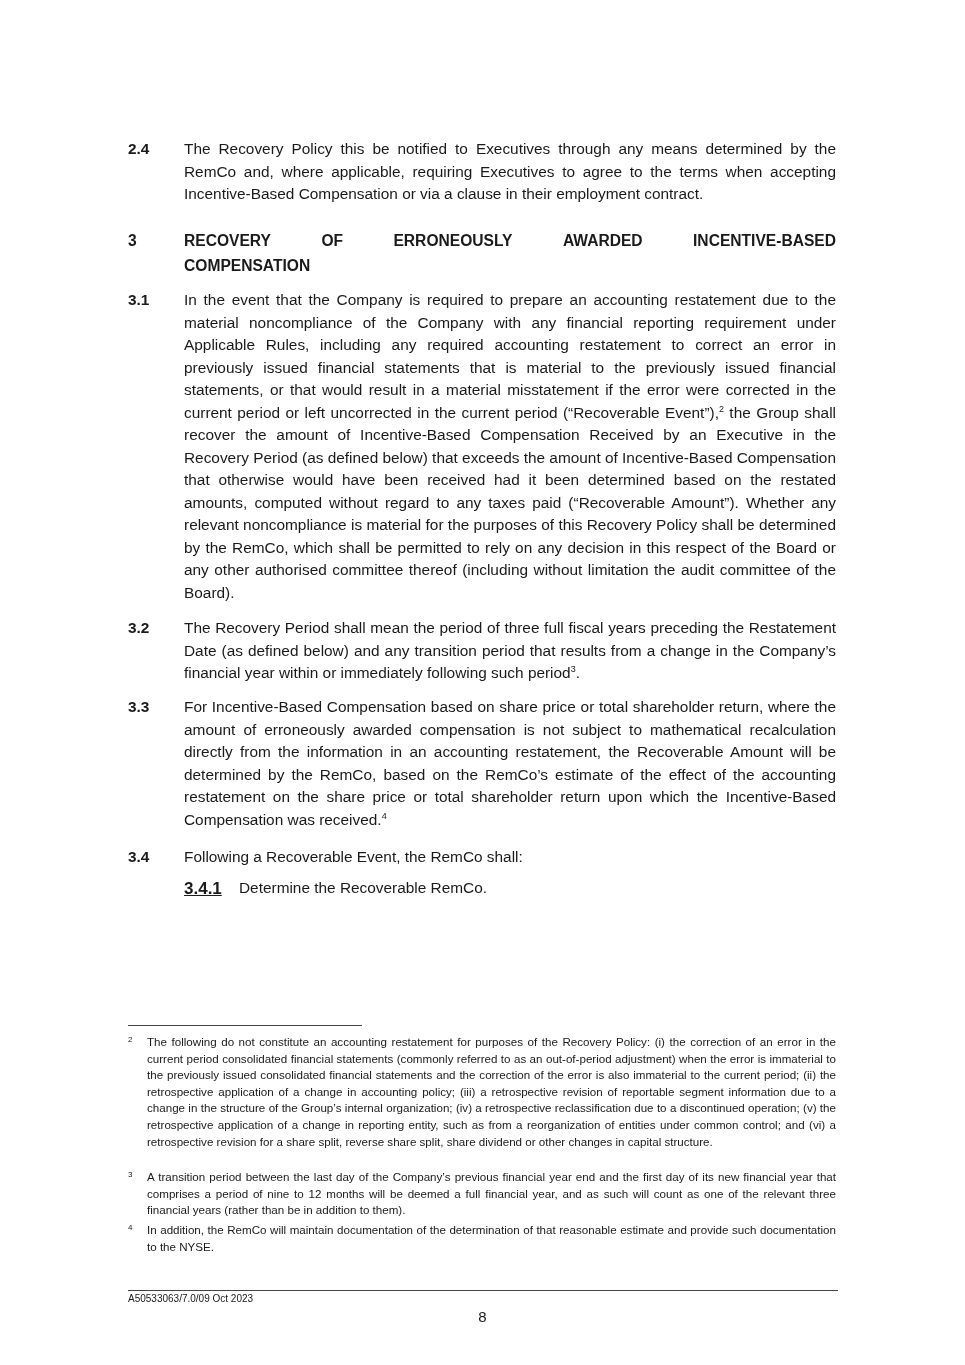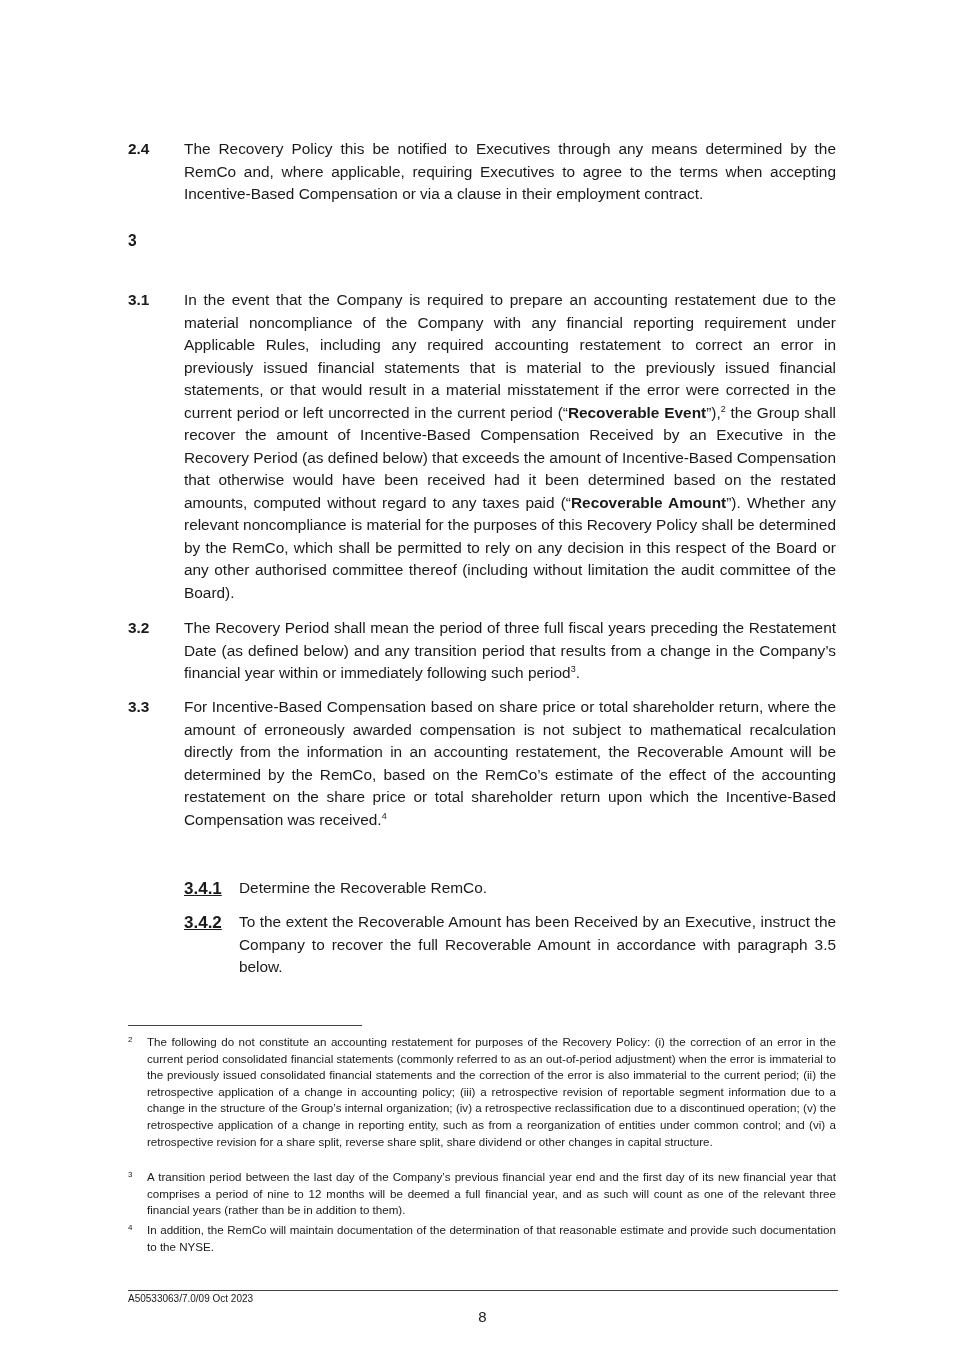--- a/index.html
+++ b/index.html
@@ -2,21 +2,21 @@
 <html><head>
 <meta charset="utf-8">
 <style>
   html, body { margin:0; padding:0; background:#ffffff; }
   body { width:965px; height:1365px; position:relative; overflow:hidden; color:#1a1a1a;
          font-family:"Liberation Sans", sans-serif; }
   .page { position:absolute; left:0; top:0; width:965px; height:1005px; }
   .para { position:absolute; left:128px; width:708px; font-size:15.4px; line-height:22.5px; }
   .para .num { position:absolute; left:0; top:0; font-weight:bold; }
   .para .txt { margin-left:56px; text-align:justify; }
-  .para .txt b { font-weight:bold; }
+  .para .txt b { font-weight:normal; }
   .heading { position:absolute; left:128px; width:708px; font-size:15.6px; line-height:25px; font-weight:bold; }
   .heading .num { position:absolute; left:0; top:0; }
   .heading .txt { margin-left:56px; text-align:justify; text-align-last:left; }
   .heading .line1 { display:flex; justify-content:space-between; }
   .sub { position:absolute; left:184px; width:652px; font-size:15.4px; line-height:22.5px; }
   .sub .num { position:absolute; left:0; top:1px; font-size:17px; font-weight:bold;text-decoration:underline; }
   .sub .txt { margin-left:55px; text-align:justify; }
   sup { font-size:9px; line-height:0; vertical-align:6px; }
   .fn-rule { position:absolute; left:128px; top:1025px; width:234px; height:1px; background:#444; }
   .fn { position:absolute; left:128px; width:708px; font-size:11.6px; line-height:16.6px; }
@@ -32,48 +32,56 @@
 <div class="page">
 
   <div class="para" style="top:138px;">
     <span class="num">2.4</span>
     <div class="txt">The Recovery Policy this be notified to Executives through any means determined by the RemCo and, where applicable, requiring Executives to agree to the terms when accepting Incentive-Based Compensation or via a clause in their employment contract.</div>
   </div>
 
   <div class="heading" style="top:228px;">
     <span class="num">3</span>
     <div class="txt">
+      <div class="line1">
+        <span>RECOVERY</span>
+        <span>OF</span>
+        <span>ERRONEOUSLY</span>
+        <span>AWARDED</span>
+        <span>INCENTIVE-BASED</span>
+      </div>
+      <div>COMPENSATION</div>
     </div>
   </div>
 
   <div class="para" style="top:289px;">
     <span class="num">3.1</span>
     <div class="txt"><span>In the event that the Company is required to prepare an accounting restatement due to the material noncompliance of the Company with any financial reporting requirement under Applicable Rules, including any required accounting restatement to correct an error in previously issued financial statements that is material to the previously issued financial statements, or that would result in a material misstatement if the error were corrected in the current period or left uncorrected in the current period (“</span><b>Recoverable Event</b><span>”),</span><sup>2</sup><span> the Group shall recover the amount of Incentive-Based Compensation Received by an Executive in the Recovery Period (as defined below) that exceeds the amount of Incentive-Based Compensation that otherwise would have been received had it been determined based on the restated amounts, computed without regard to any taxes paid (“</span><b>Recoverable Amount</b><span>”). Whether any relevant noncompliance is material for the purposes of this Recovery Policy shall be determined by the RemCo, which shall be permitted to rely on any decision in this respect of the Board or any other authorised committee thereof (including without limitation the audit committee of the Board).</span></div>
   </div>
 
   <div class="para" style="top:617px;">
     <span class="num">3.2</span>
     <div class="txt"><span>The Recovery Period shall mean the period of three full fiscal years preceding the Restatement Date (as defined below) and any transition period that results from a change in the Company’s financial year within or immediately following such period</span><sup>3</sup><span>.</span></div>
   </div>
 
   <div class="para" style="top:696px;">
     <span class="num">3.3</span>
     <div class="txt"><span>For Incentive-Based Compensation based on share price or total shareholder return, where the amount of erroneously awarded compensation is not subject to mathematical recalculation directly from the information in an accounting restatement, the Recoverable Amount will be determined by the RemCo, based on the RemCo’s estimate of the effect of the accounting restatement on the share price or total shareholder return upon which the Incentive-Based Compensation was received.</span><sup>4</sup></div>
   </div>
 
+  <div class="para" style="top:846px;">
+    <span class="num">3.4</span>
+    <div class="txt">Following a Recoverable Event, the RemCo shall:</div>
+  </div>
 
   <div class="sub" style="top:877px;">
     <span class="num">3.4.1</span>
     <div class="txt">Determine the Recoverable RemCo.</div>
   </div>
 
-  <div class="sub" style="top:911px;">
-    <span class="num">3.4.2</span>
-    <div class="txt">To the extent the Recoverable Amount has been Received by an Executive, instruct the Company to recover the full Recoverable Amount in accordance with paragraph 3.5 below.</div>
-  </div>
 
   <div class="fn-rule"></div>
 
   <div class="fn" style="top:1034px;">
     <span class="num">2</span>
     <div class="txt">The following do not constitute an accounting restatement for purposes of the Recovery Policy: (i) the correction of an error in the current period consolidated financial statements (commonly referred to as an out-of-period adjustment) when the error is immaterial to the previously issued consolidated financial statements and the correction of the error is also immaterial to the current period; (ii) the retrospective application of a change in accounting policy; (iii) a retrospective revision of reportable segment information due to a change in the structure of the Group’s internal organization; (iv) a retrospective reclassification due to a discontinued operation; (v) the retrospective application of a change in reporting entity, such as from a reorganization of entities under common control; and (vi) a retrospective revision for a share split, reverse share split, share dividend or other changes in capital structure.</div>
   </div>
 
   <div class="fn" style="top:1169px;">
     <span class="num">3</span>

